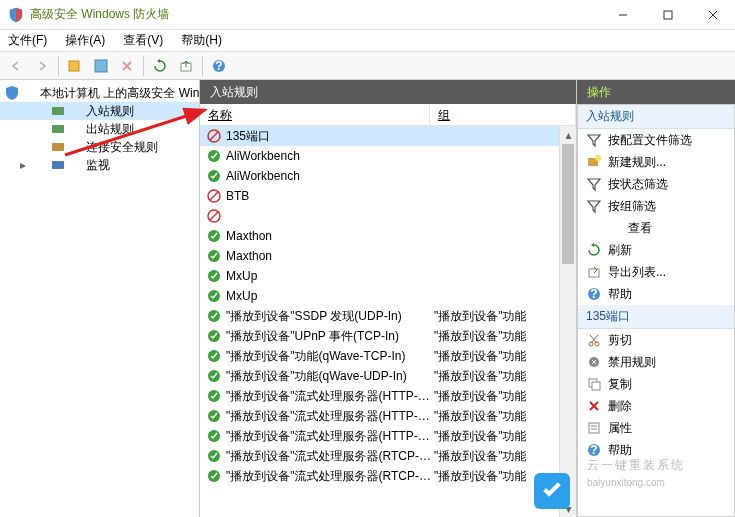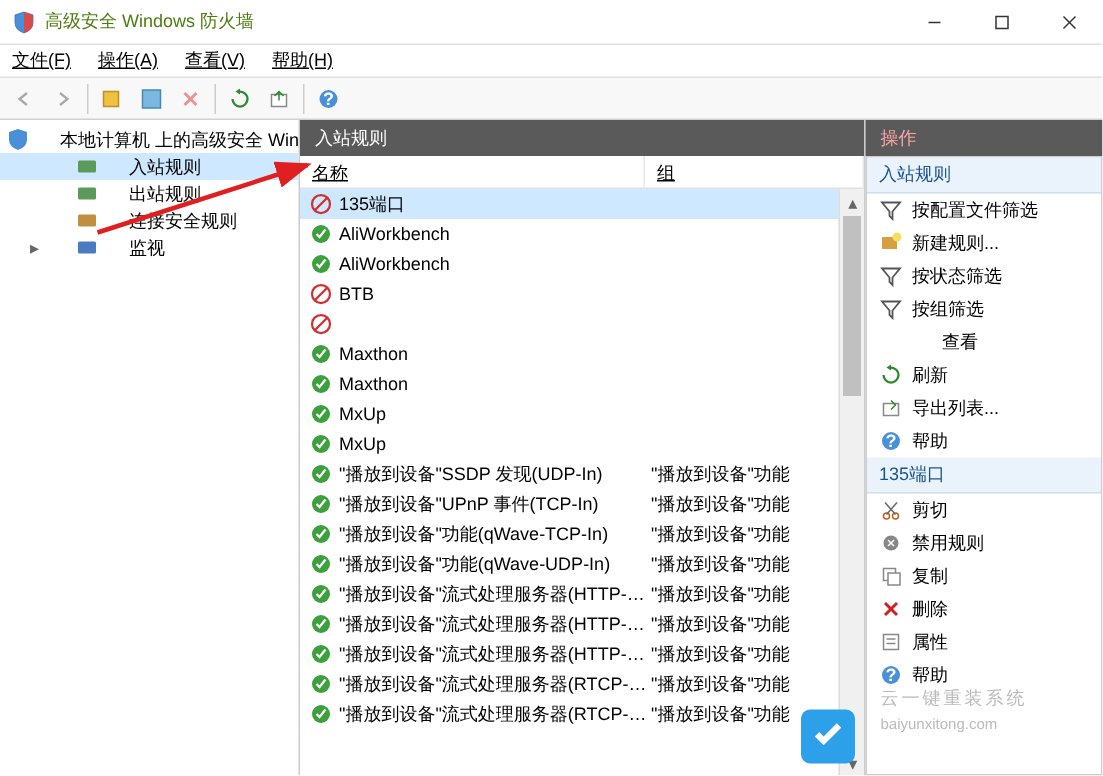--- a/index.html
+++ b/index.html
@@ -2,21 +2,21 @@
 <html><head>
 <meta charset="utf-8">
 <style>
 * { margin: 0; padding: 0; box-sizing: border-box; font-family: "Microsoft YaHei", "Segoe UI", sans-serif; font-size: 12px; }
 body { background: #fff; width: 735px; height: 517px; overflow: hidden; position: relative; }
 .titlebar { height: 30px; display: flex; align-items: center; padding: 0 8px; border-bottom: 1px solid #e0e0e0; }
 .titlebar .shield { width: 16px; height: 16px; margin-right: 6px; }
 .titlebar .title { flex: 1; color: #4d7c0f; }
 .window-controls { display: flex; gap: 0; position: absolute; right: 0; top: 0; }
 .window-controls div { width: 45px; height: 30px; display: flex; align-items: center; justify-content: center; }
-.menubar { height: 22px; display: flex; align-items: center; padding: 0 8px; gap: 18px; border-bottom: 1px solid #e0e0e0; text-decoration: underline; }
+.menubar { height: 22px; display: flex; align-items: center; padding: 0 8px; gap: 18px; border-bottom: 1px solid #e0e0e0; }
 .menubar span { color: #000; cursor: default; }
 .toolbar { height: 28px; display: flex; align-items: center; padding: 0 4px; gap: 2px; border-bottom: 1px solid #d0d0d0; background: #f8f8f8; }
 .toolbar .tbtn { width: 24px; height: 22px; display: flex; align-items: center; justify-content: center; border: 1px solid transparent; }
 .toolbar .tbtn.disabled { opacity: 0.4; }
 .toolbar .sep { width: 1px; height: 20px; background: #ccc; margin: 0 2px; }
 .main { display: flex; height: calc(517px - 30px - 22px - 28px); }
 .tree { width: 200px; border-right: 1px solid #ccc; padding: 4px 0; overflow: hidden; }
 .tree-item { display: flex; align-items: center; height: 18px; padding: 0 4px; gap: 20px; white-space: nowrap; }
 .tree-item.lvl1 { padding-left: 20px; }
 .tree-item.selected { background: #cde8ff; }
@@ -30,21 +30,21 @@
 .list { flex: 1; overflow: hidden; position: relative; }
 .row { display: flex; height: 20px; align-items: center; padding: 0 6px; white-space: nowrap; }
 .row.selected { background: #cde8ff; }
 .row .ricon { width: 16px; height: 16px; margin-right: 4px; flex-shrink: 0; }
 .row .rname { width: 208px; overflow: hidden; text-overflow: ellipsis; }
 .row .rgroup { flex: 1; overflow: hidden; text-overflow: ellipsis; }
 .scrollbar { position: absolute; right: 0; top: 0; width: 17px; height: 100%; background: #f0f0f0; border-left: 1px solid #ddd; }
 .scrollbar .thumb { position: absolute; left: 2px; right: 2px; top: 18px; height: 120px; background: #c0c0c0; }
 .scrollbar .arr { position: absolute; left: 0; width: 17px; height: 17px; display: flex; align-items: center; justify-content: center; color: #666; }
 .actions { width: 158px; display: flex; flex-direction: column; }
-.actions-header { background: #5a5a5a; color: #fca5a5; height: 24px; display: flex; align-items: center; padding: 0 10px; }
+.actions-header { background: #5a5a5a; color: #bef264; height: 24px; display: flex; align-items: center; padding: 0 10px; }
 .actions-body { flex: 1; border: 1px solid #ccc; margin: 0; overflow: hidden; }
 .actions-section { background: #eaf3fb; padding: 3px 8px; color: #1a5490; border-bottom: 1px solid #d0e0ec; }
 .action-item { display: flex; align-items: center; height: 22px; padding: 0 8px; gap: 6px; }
 .action-item .aicon { width: 16px; height: 16px; display: inline-flex; align-items: center; justify-content: center; flex-shrink: 0; }
 .action-item.indent { padding-left: 28px; }
 .arrow-annotation { position: absolute; pointer-events: none; z-index: 100; }
 .watermark { position: absolute; bottom: 28px; right: 50px; color: #bbb; font-size: 13px; pointer-events: none; z-index: 50; letter-spacing: 2px; }
 .watermark-badge { position: absolute; bottom: 8px; right: 165px; width: 36px; height: 36px; background: #2ca0e8; border-radius: 6px; display: flex; align-items: center; justify-content: center; z-index: 49; pointer-events: none; }
 </style>
 </head>

